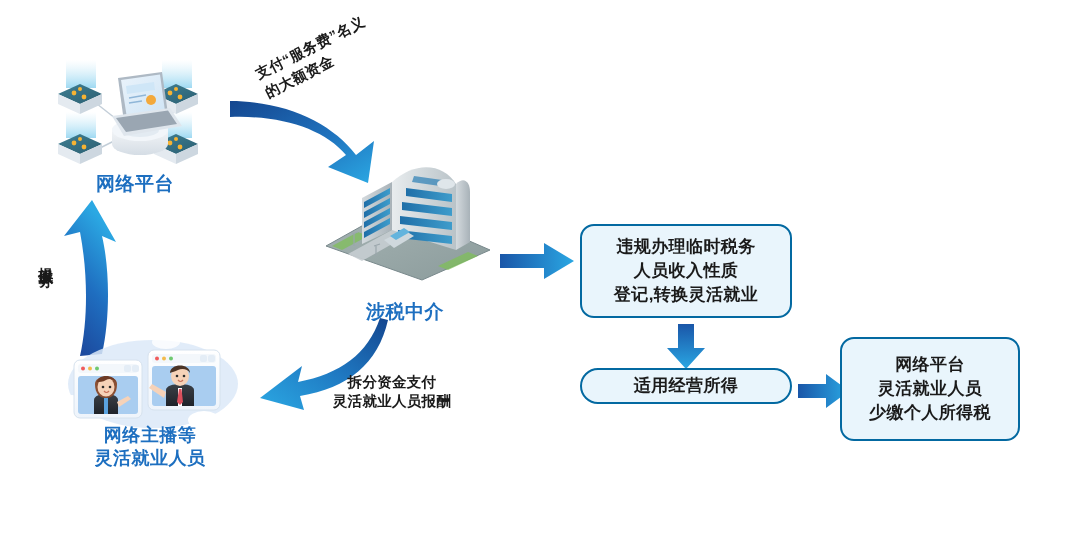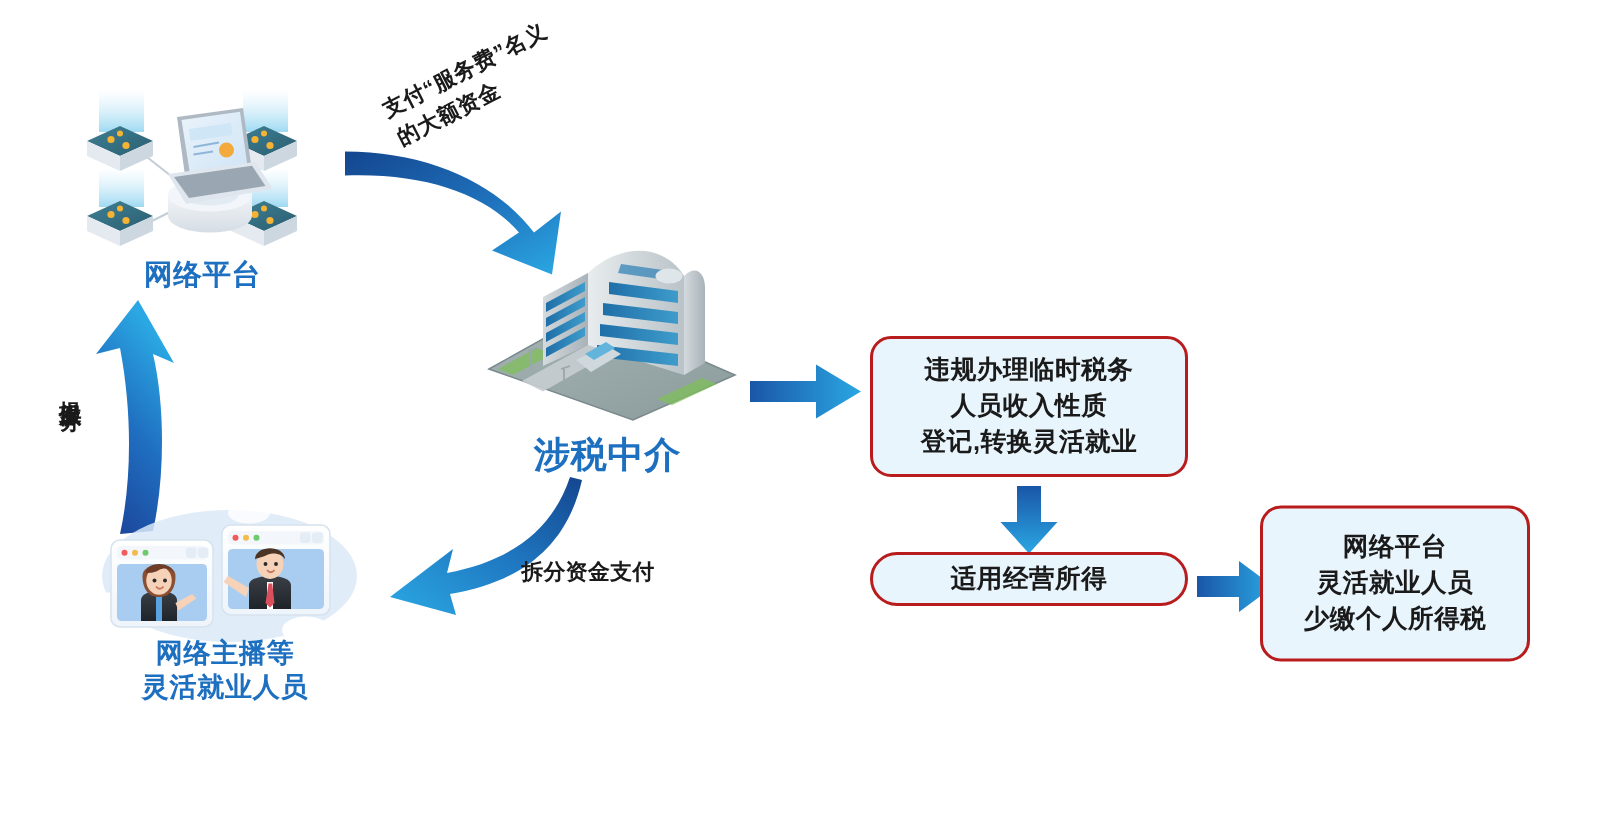--- a/index.html
+++ b/index.html
@@ -26,21 +26,21 @@
     font-weight:bold;
     line-height:1.3;
     letter-spacing:.3px;
     font-family:Liberation Serif, serif;
   }
 
   
   .box{
     box-sizing:border-box;
     background:#e9f5fc;
-    border:2px solid #b91c1c;
+    border:2px solid #0369a1;
     border-radius:14px;
     color:#1a1a1a;
     font-weight:bold;
     display:flex;
     align-items:center;
     justify-content:center;
     text-align:center;
     line-height:1.42;
     letter-spacing:.4px;
   }
@@ -240,21 +240,21 @@
 
       <g stroke="#9aa6ac" stroke-width="1.2">
         <path d="M36 88 L36 76"></path>
           <path d="M34 76 L40 74"></path>
         <path d="M58 98 L58 88"></path>
           <path d="M56 88 L62 86"></path>
       </g>
     </svg>
   </div>
 
-  <div class="abs lbl-blue" style="left:280px;top:289px;width:250px;font-size:24px;">
+  <div class="abs lbl-blue" style="left:280px;top:300px;width:250px;font-size:19px;">
     <div>涉税中介</div>
   </div>
 
   <div class="abs" style="left:500px;top:243px;">
     <svg width="76" height="36" viewBox="0 0 76 36">
       <defs>
         <linearGradient id="gArrR1" x1="0" y1="0" x2="1" y2="0">
           <stop offset="0" stop-color="#1a56a8"></stop>
             <stop offset="1" stop-color="#2aa7e3"></stop>
         </linearGradient>
@@ -314,20 +314,21 @@
           <stop offset="0" stop-color="#14468f"></stop>
           <stop offset="50%" stop-color="#1f79c2"></stop>
           <stop offset="100%" stop-color="#2ba8e3"></stop>
         </linearGradient>
       </defs>
       <path d="M152 6 C140 42 112 62 70 70 L74 54 L32 86 L76 98 L72 84 C120 76 150 52 160 8 Z" fill="url(#gArrBot)"></path>
     </svg>
   </div>
   <div class="abs lbl-dark" style="left:302px;top:373px;width:180px;font-size:14.5px;text-align:center;">
     <div>拆分资金支付</div>
+    <div>灵活就业人员报酬</div>
   </div>
 
   <div class="abs" style="left:58px;top:198px;">
     <svg width="70" height="160" viewBox="0 0 70 160">
       <defs>
         <linearGradient id="gArrUp" x1="0" y1="1" x2="0.4" y2="0">
           <stop offset="0" stop-color="#1b3e93"></stop>
           <stop offset="55%" stop-color="#1f6ec0"></stop>
           <stop offset="100%" stop-color="#2ba8e3"></stop>
         </linearGradient>

